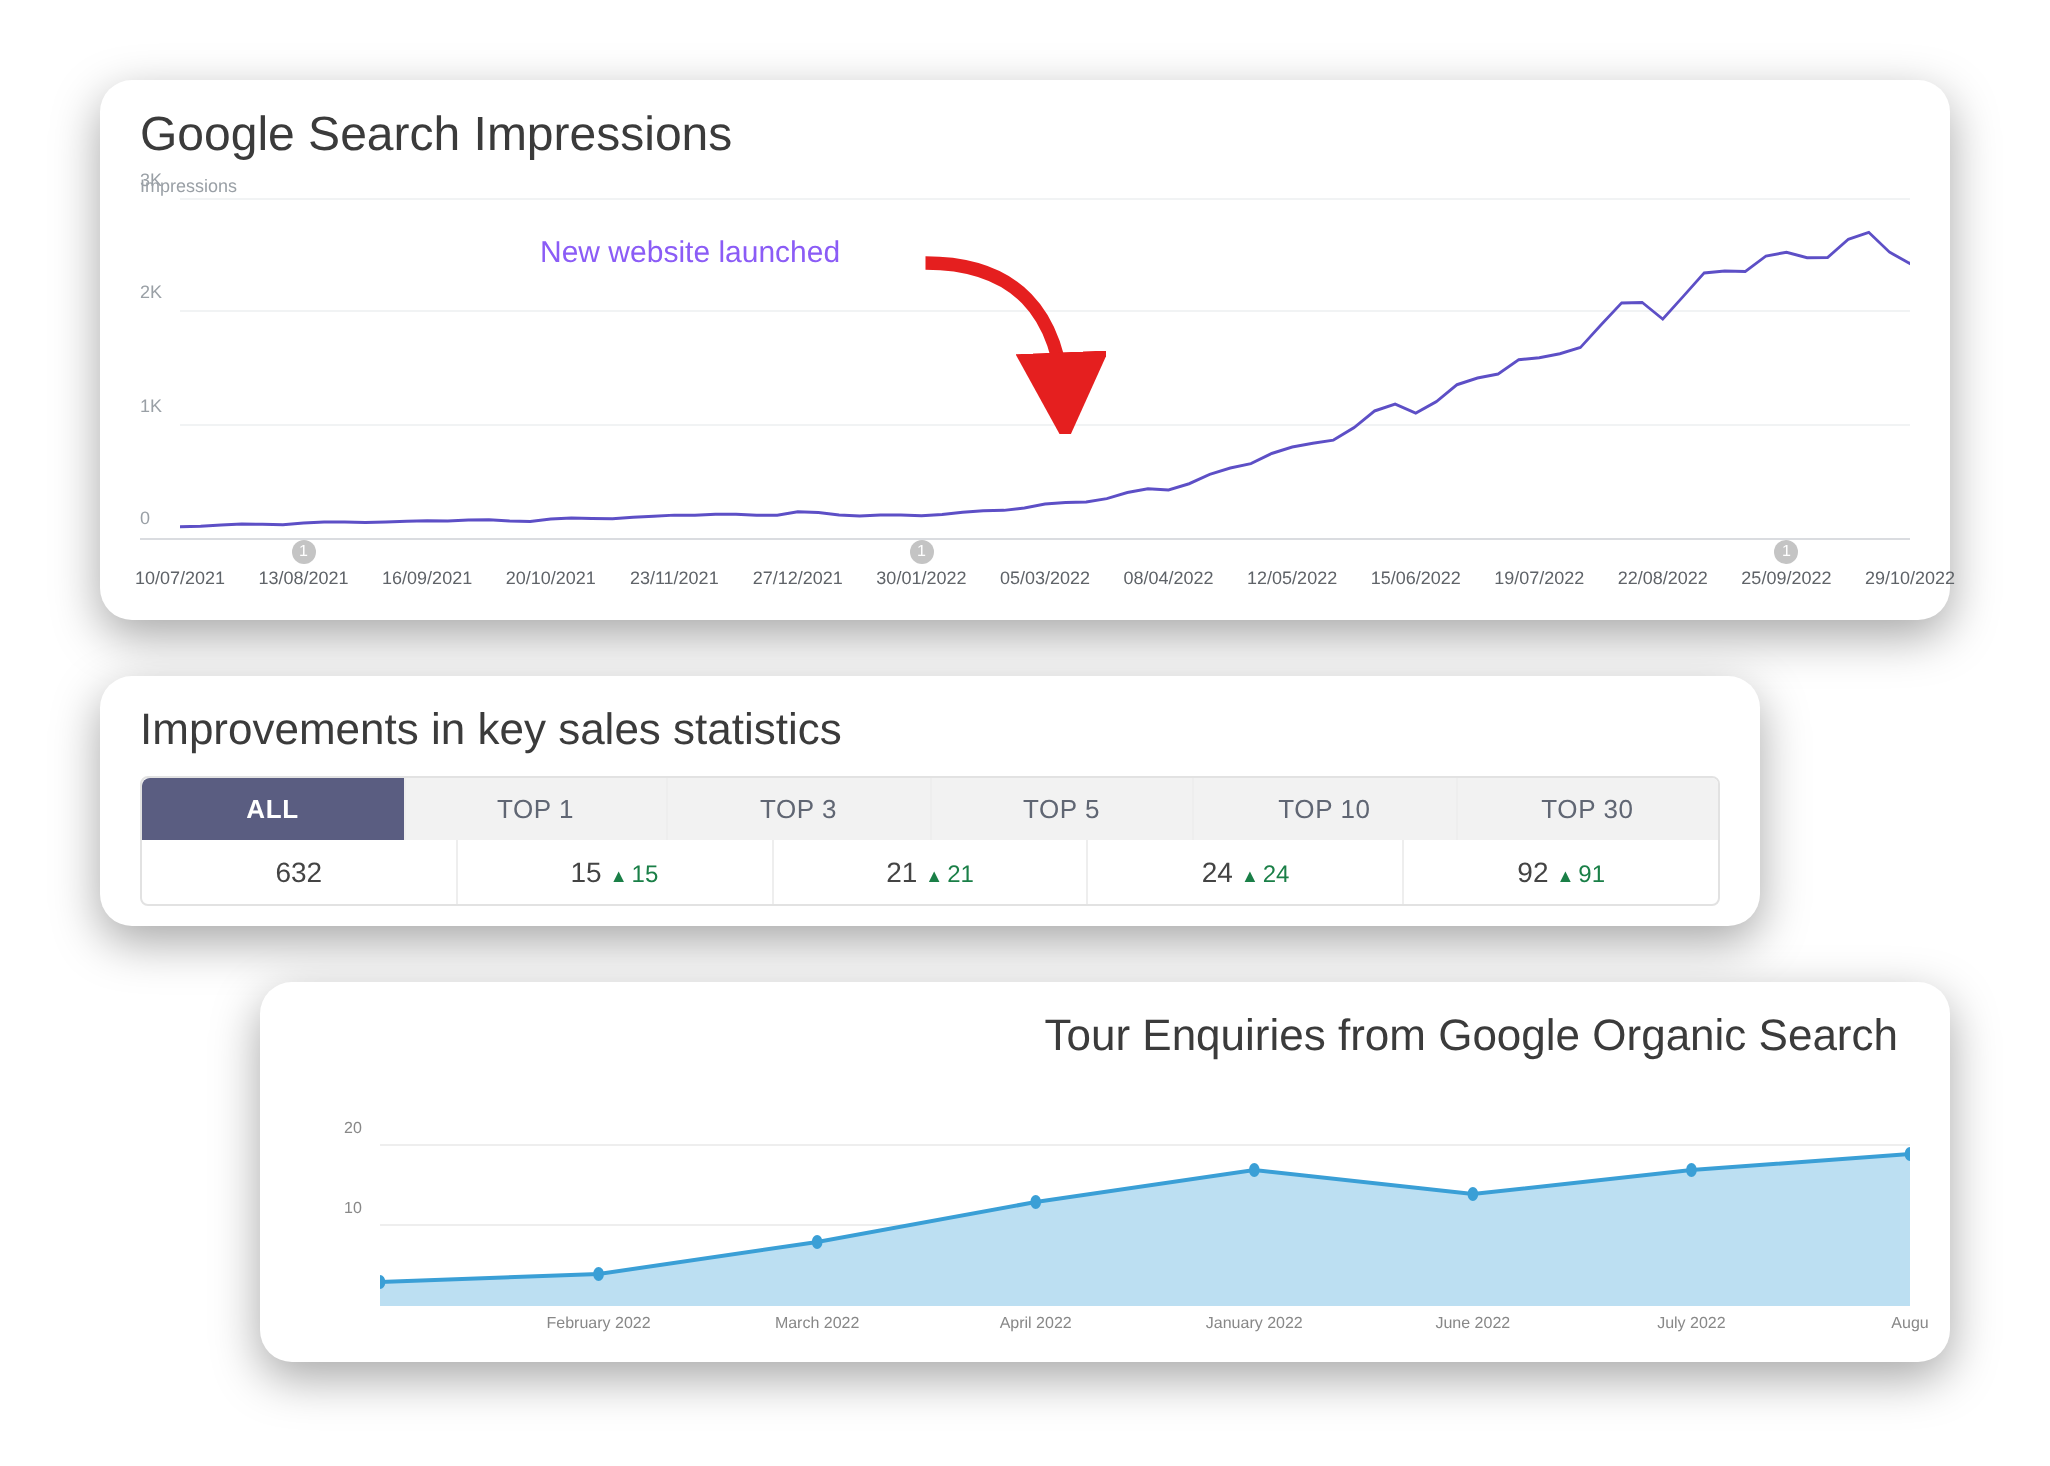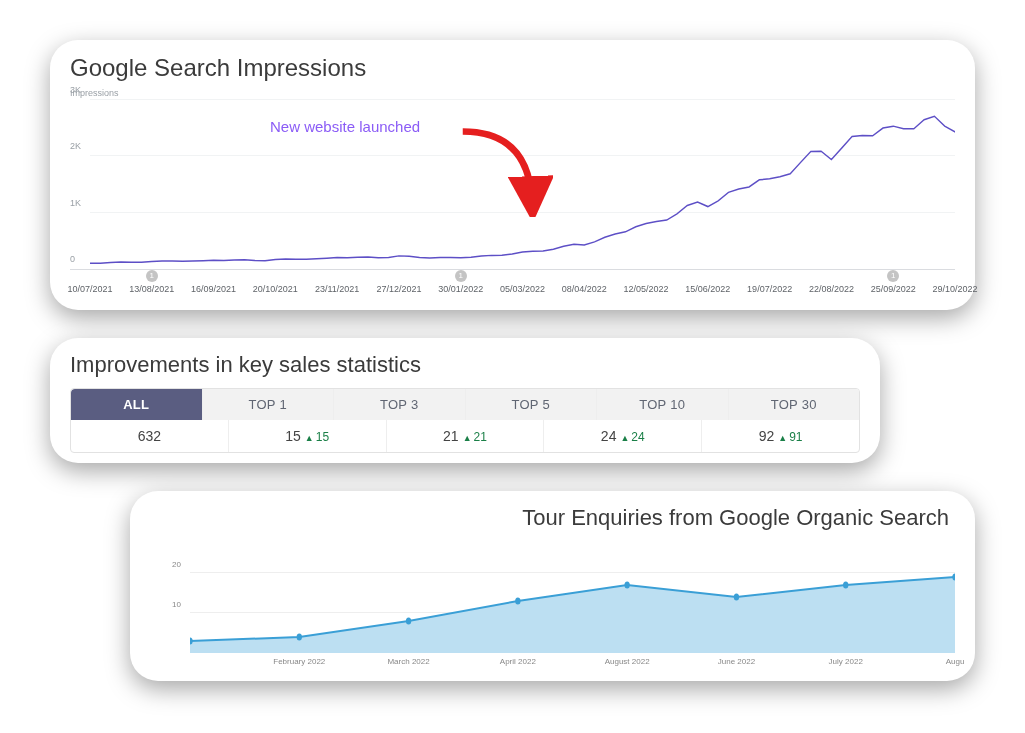--- a/index.html
+++ b/index.html
@@ -5,21 +5,21 @@
   * { box-sizing: border-box; }
   body {
     margin: 0;
     padding: 40px 50px;
     font-family: Arial, Helvetica, sans-serif;
     background: #fff;
     width: 1025px;
   }
   .card {
     background: #fff;
-    border-radius: 28px;
+    border-radius: 16px;
     box-shadow: 0 8px 24px rgba(0,0,0,0.35);
     padding: 14px 20px 10px 20px;
     margin-bottom: 28px;
   }
   .card h2 {
     margin: 0 0 6px 0;
     font-weight: 400;
     color: #3b3b3b;
   }
   
@@ -275,18 +275,18 @@
           <circle cx="714.2857142857143" cy="43.99999999999999" r="3.5" fill="#3a9fd6"></circle>
           <circle cx="857.1428571428571" cy="32" r="3.5" fill="#3a9fd6"></circle>
           <circle cx="1000" cy="24" r="3.5" fill="#3a9fd6"></circle>
         </g>
     </svg>
   </div>
   <div class="xtick-row" id="enqXticks">
       <div class="xtick" style="left: 14.2857%;">February 2022</div>
       <div class="xtick" style="left: 28.5714%;">March 2022</div>
       <div class="xtick" style="left: 42.8571%;">April 2022</div>
-      <div class="xtick" style="left: 57.1429%;">August 2022</div>
+      <div class="xtick" style="left: 57.1429%;">January 2022</div>
       <div class="xtick" style="left: 71.4286%;">June 2022</div>
       <div class="xtick" style="left: 85.7143%;">July 2022</div>
       <div class="xtick" style="left: 100%;">Augu</div>
     </div>
 </div>
 
 </body></html>

